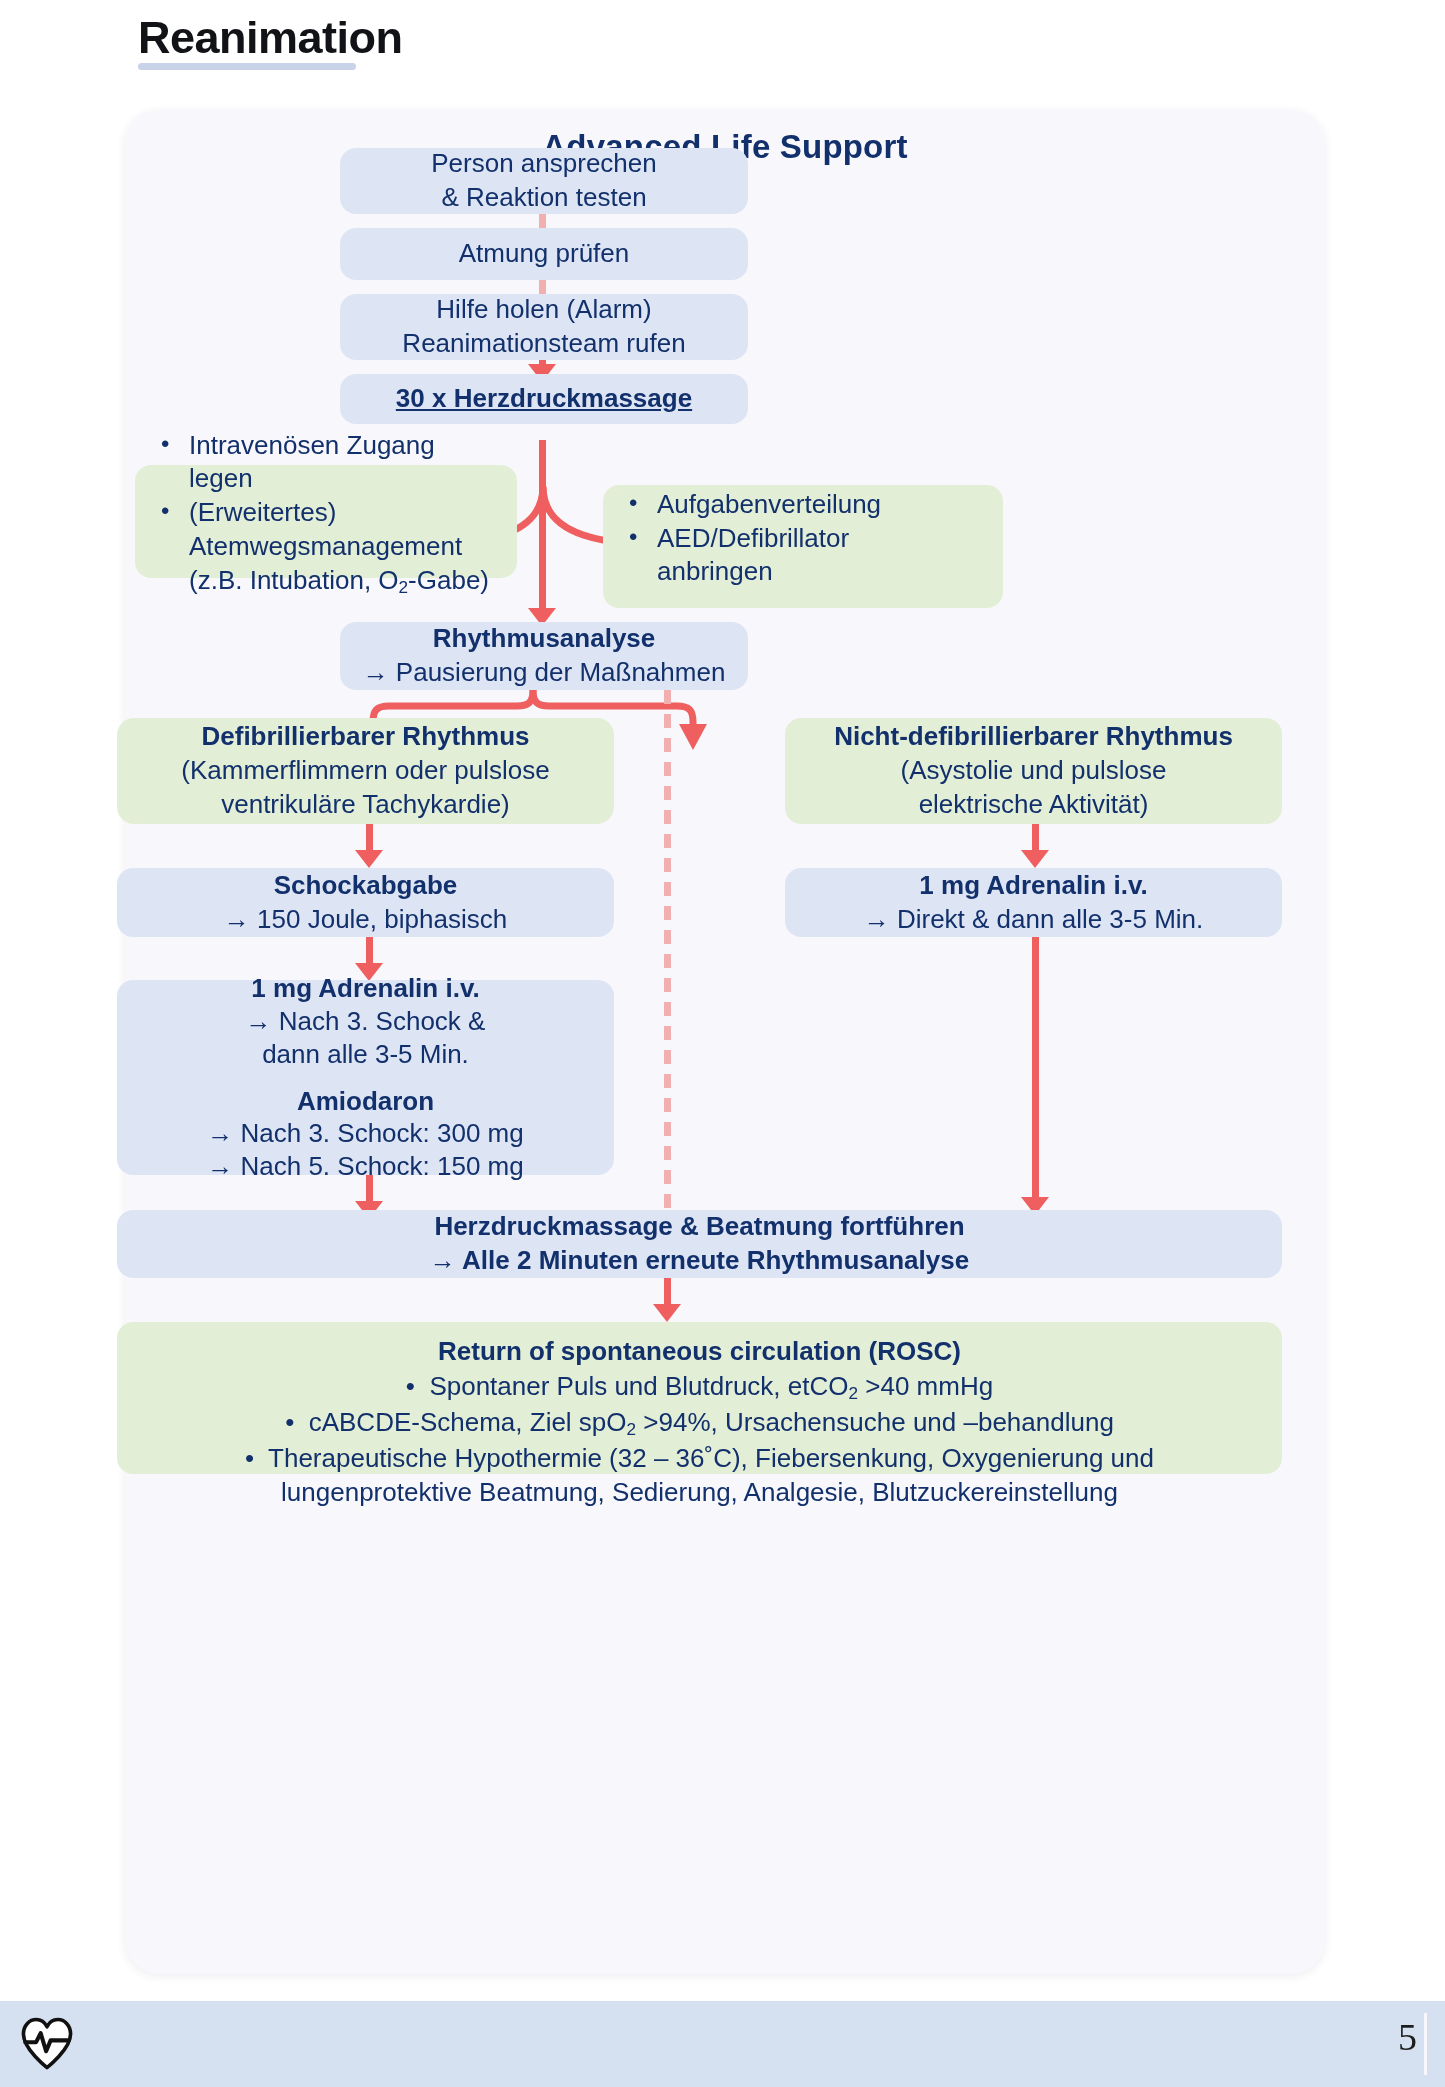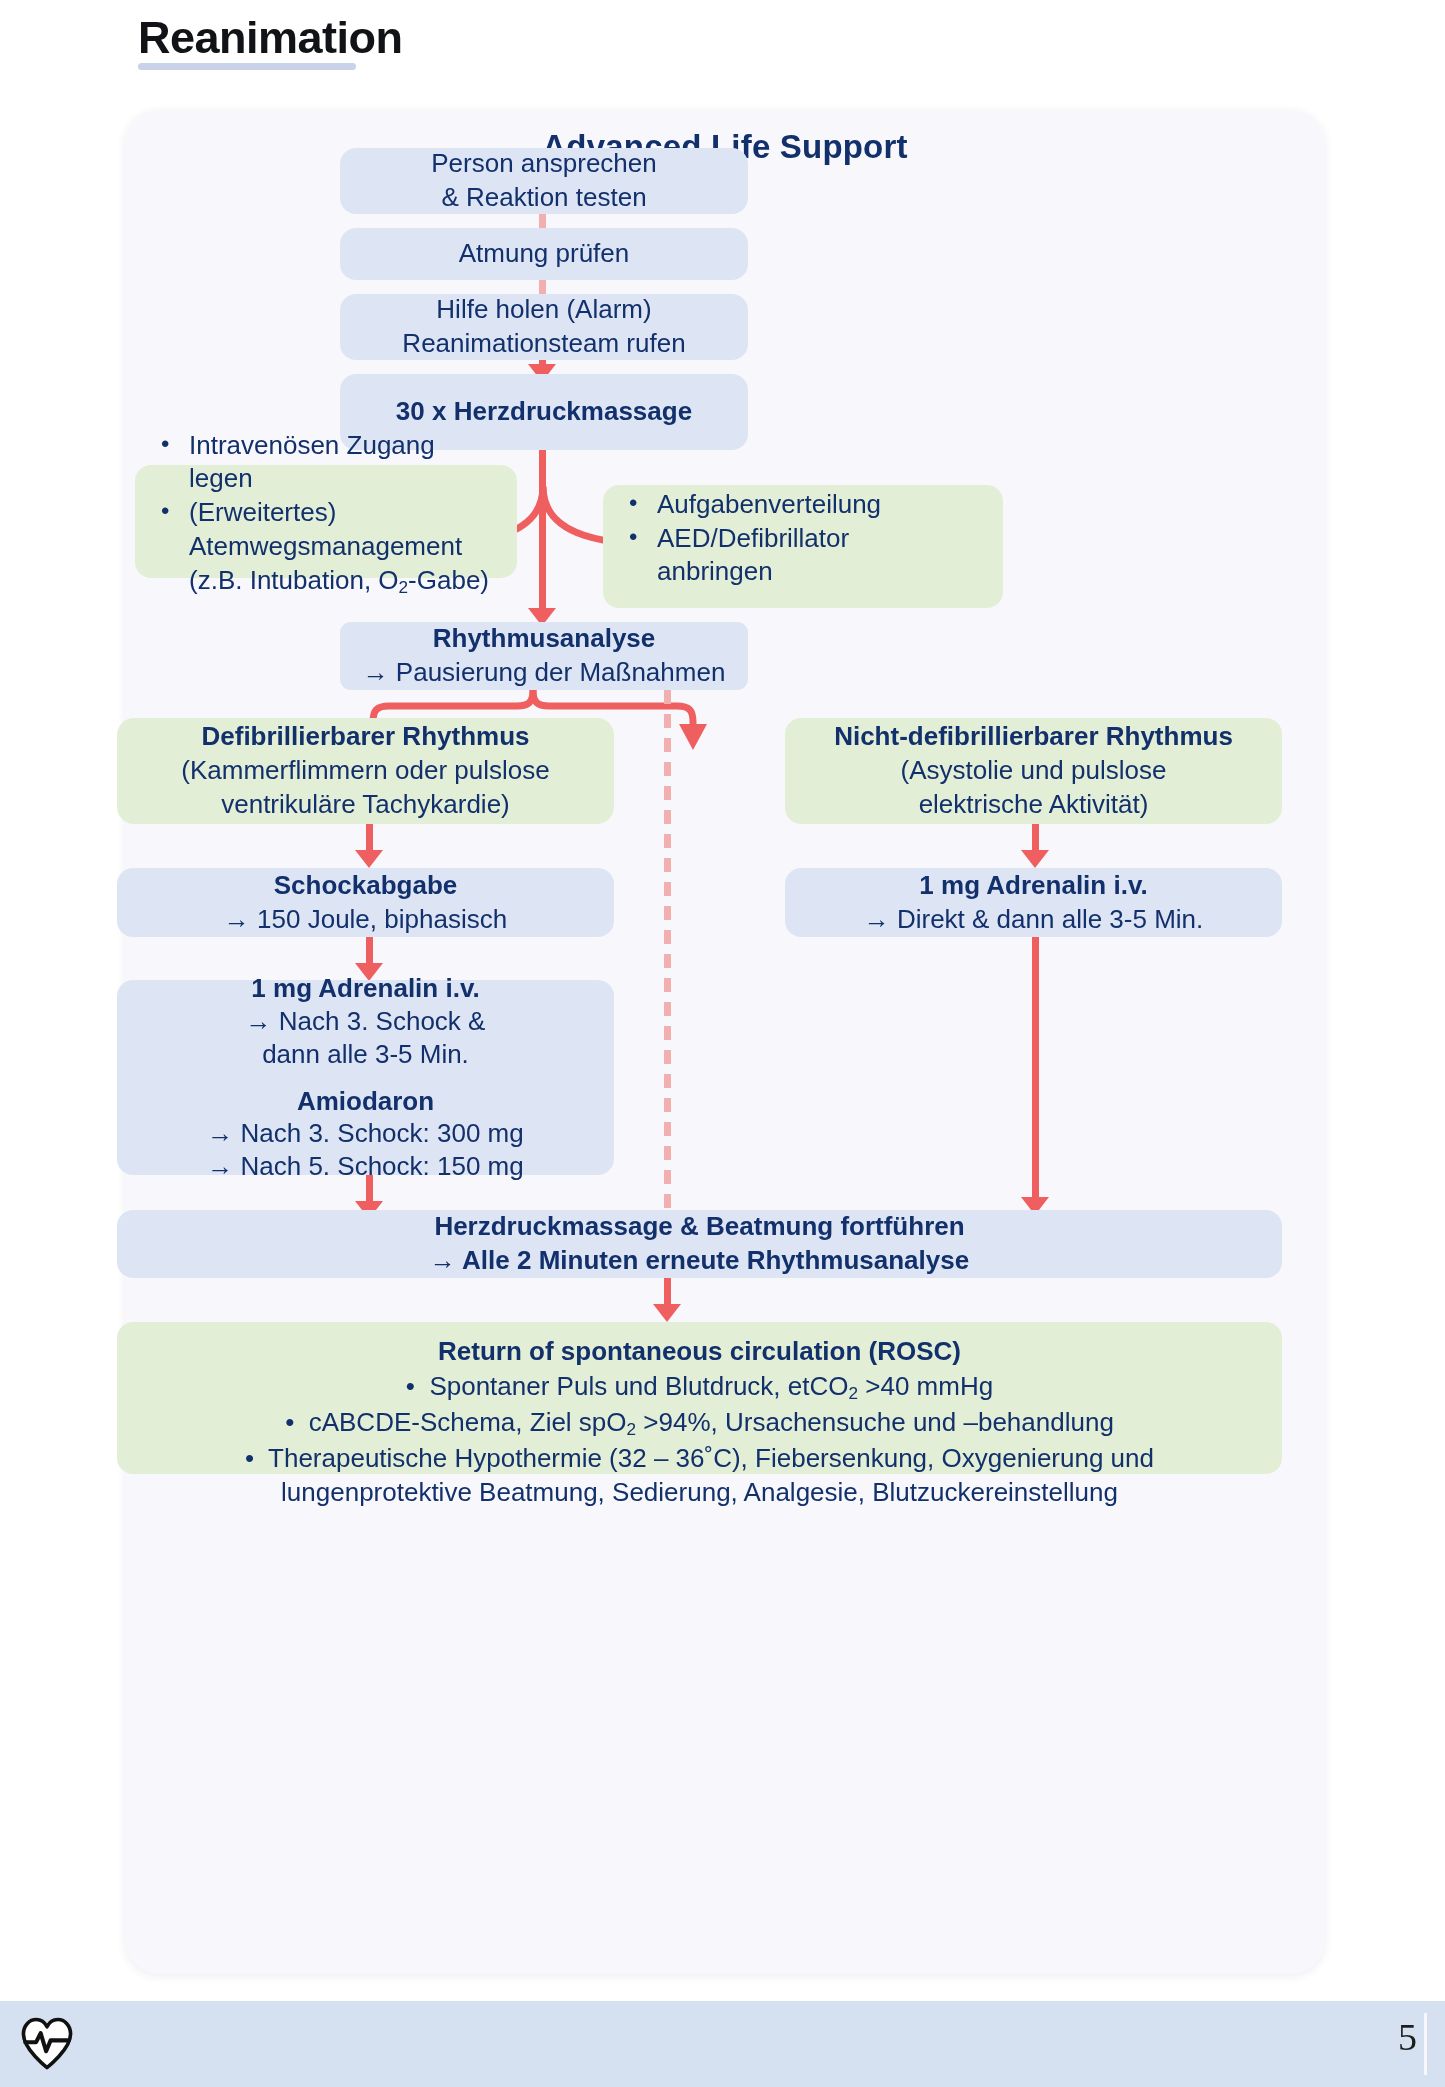--- a/index.html
+++ b/index.html
@@ -265,21 +265,21 @@
 
   <div class="node blue" style="left:215px; top:118px; width:408px; height:52px;">
     <span class="ln">Atmung prüfen</span>
   </div>
 
   <div class="node blue" style="left:215px; top:184px; width:408px; height:66px;">
     <span class="ln">Hilfe holen (Alarm)</span>
     <span class="ln">Reanimationsteam rufen</span>
   </div>
 
-  <div class="node blue" style="left:215px; top:264px; width:408px; height:76px;">
+  <div class="node blue" style="left:215px; top:264px; width:408px; height:50px;text-decoration:underline;">
     <span class="ln bold">30 x Herzdruckmassage</span>
   </div>
 
   <div class="bullets" style="left:10px; top:355px; width:382px; height:113px;">
     <ul>
       <li>
         <span>Intravenösen Zugang legen</span>
       </li>
       <li>
         <span>(Erweitertes)</span><br>
@@ -294,21 +294,21 @@
       <li>
         <span>Aufgabenverteilung</span>
       </li>
       <li>
         <span>AED/Defibrillator</span><br>
         <span>anbringen</span>
       </li>
     </ul>
   </div>
 
-  <div class="node blue" style="left:215px; top:512px; width:408px; height:68px;border-radius:11px;">
+  <div class="node blue" style="left:215px; top:512px; width:408px; height:68px;">
     <span class="ln bold">Rhythmusanalyse</span>
     <span class="ln">→ Pausierung der Maßnahmen</span>
   </div>
 
   <div class="node green" style="left:-8px; top:608px; width:497px; height:106px;border-radius:17px;">
     <span class="ln bold">Defibrillierbarer Rhythmus</span>
     <span class="ln">(Kammerflimmern oder pulslose</span>
     <span class="ln">ventrikuläre Tachykardie)</span>
   </div>
 

